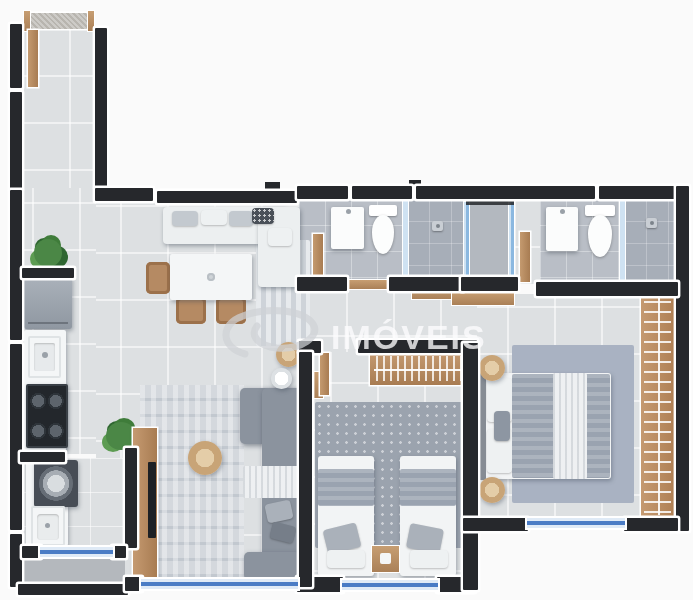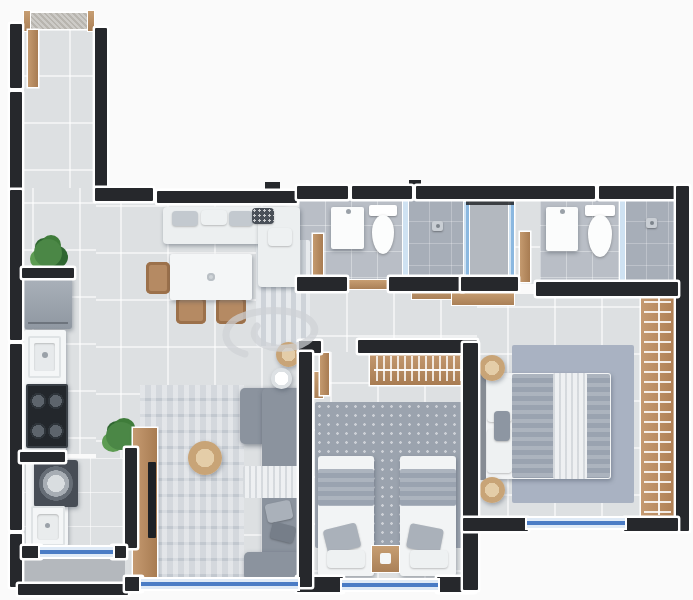--- a/index.html
+++ b/index.html
@@ -239,15 +239,16 @@
 
   <div class="win h" style="left:40px;top:547px;width:73px;height:10px;"></div>
   <div class="win h" style="left:141px;top:579px;width:157px;height:10px;"></div>
   <div class="win h" style="left:342px;top:580px;width:96px;height:10px;"></div>
   <div class="win h" style="left:527px;top:518px;width:98px;height:10px;"></div>
 
   <div id="watermark" style="left:0;top:0;width:693px;height:600px;">
     <svg style="position:absolute;left:215px;top:292px;" width="112" height="76" viewBox="0 0 112 76">
       <path d="M30 62 C6 56 4 32 28 24 C54 14 88 18 98 32 C106 44 86 58 62 56 C44 54 34 44 42 34" fill="none" stroke="rgba(206,209,214,0.72)" stroke-width="7" stroke-linecap="round"></path>
     </svg>
+    <div class="wm-bottom">IMÓVEIS</div>
   </div>
 
 </div>
 
 </body></html>

